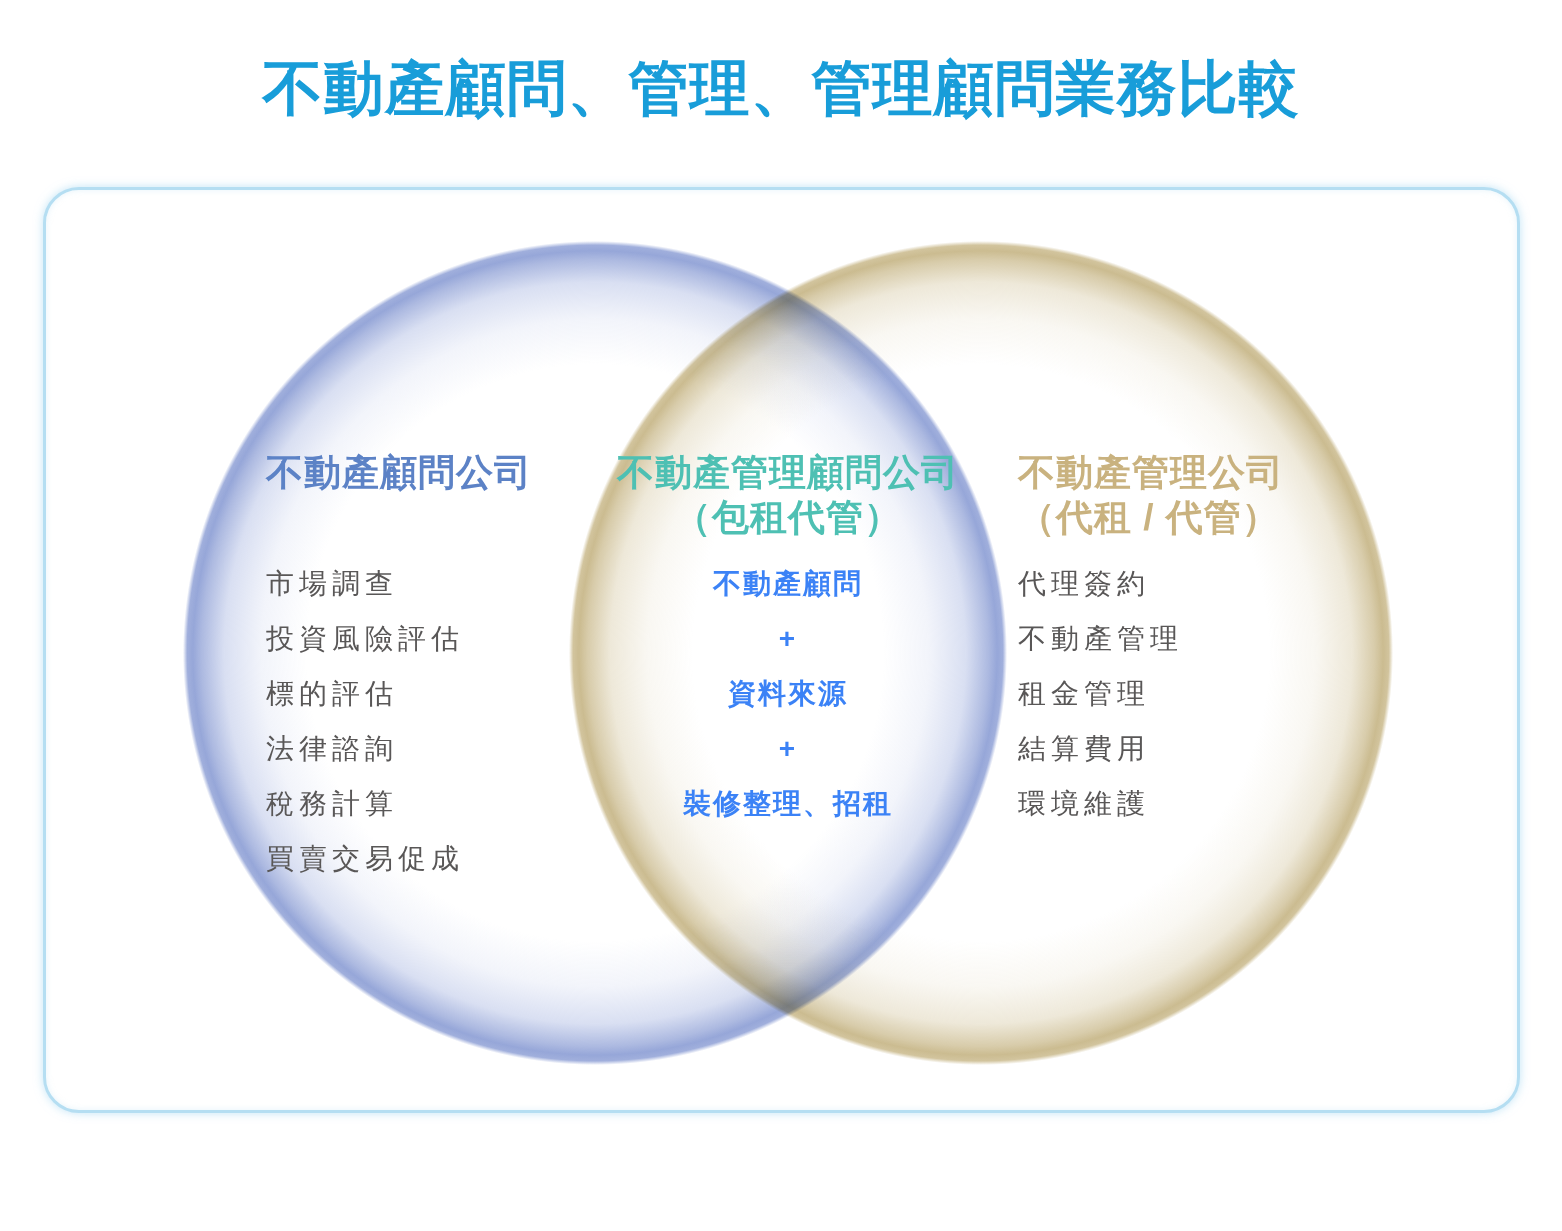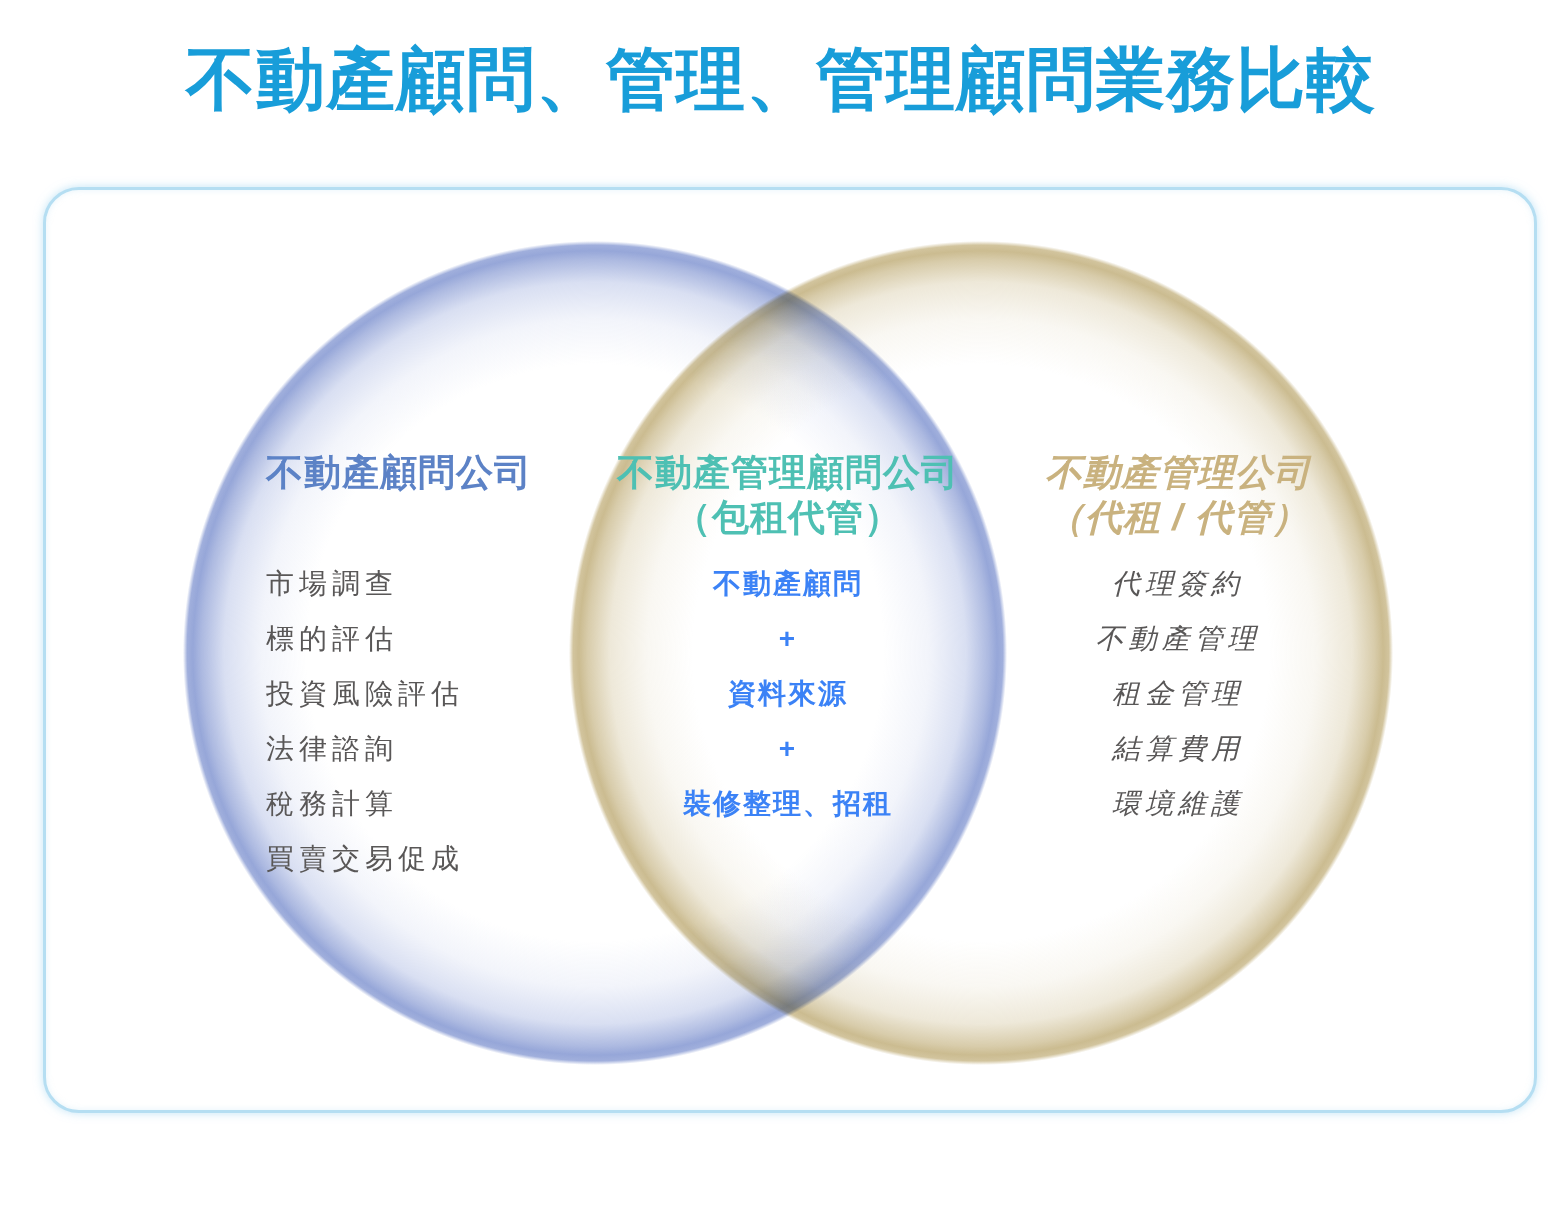--- a/index.html
+++ b/index.html
@@ -13,40 +13,39 @@
     width: 1562px;
     height: 1231px;
     background: #ffffff;
     overflow: hidden;
   }
   .page-title {
     position: absolute;
     left: 0;
     right: 0;
     top: 34px;
-    margin: 0;
+    margin: 15px;
     text-align: center;
-    font-size: 69px;
+    font-size: 60px;
     font-weight: 900;
     letter-spacing: 1px;
     color: #189dd9;
     white-space: nowrap;
   }
   .venn-card {
     position: absolute;
     left: 43px;
     top: 187px;
     width: 1471px;
     height: 920px;
     background: #ffffff;
     border: 3px solid #b5def2;
     border-radius: 36px;
     box-shadow: 0 0 10px rgba(144, 206, 238, 0.55),
                 inset 0 0 6px rgba(181, 222, 242, 0.35);
-    padding-left: 17px;
   }
   .circle {
     position: absolute;
     width: 824px;
     height: 824px;
     mix-blend-mode: multiply;
     pointer-events: none;
   }
   .circle-left {
     left: 137px;
@@ -81,21 +80,21 @@
   .col-header {
     height: 106px;
     font-size: 37px;
     font-weight: bold;
     line-height: 45px;
     letter-spacing: 1px;
     white-space: nowrap;
   }
   .col-left  { left: 220px; width: 380px; text-align: left; }
   .col-mid   { left: 552px; width: 380px; text-align: center; }
-  .col-right { left: 972px; width: 320px; text-align: center; font-style: italic; }
+  .col-right { left: 972px; width: 320px; text-align: left; }
   .col-left  .col-header { color: #5c82c6; }
   .col-mid   .col-header { color: #4ec0b3; text-align: center; }
   .col-right .col-header { color: #c9b27f; }
   .item {
     font-size: 28px;
     line-height: 55px;
     color: #595757;
     letter-spacing: 5px;
     white-space: nowrap;
   }
@@ -123,22 +122,22 @@
   <h1 class="page-title">不動產顧問、管理、管理顧問業務比較</h1>
 
   <div class="venn-card">
 
     <div class="circle circle-left"></div>
     <div class="circle circle-right"></div>
 
     <div class="col col-left">
       <div class="col-header">不動產顧問公司</div>
       <div class="item">市場調查</div>
+      <div class="item">投資風險評估</div>
       <div class="item">標的評估</div>
-      <div class="item">投資風險評估</div>
       <div class="item">法律諮詢</div>
       <div class="item">稅務計算</div>
       <div class="item">買賣交易促成</div>
     </div>
 
     <div class="col col-mid">
       <div class="col-header">
         <div>不動產管理顧問公司</div>
         <div>（包租代管）</div>
       </div>

